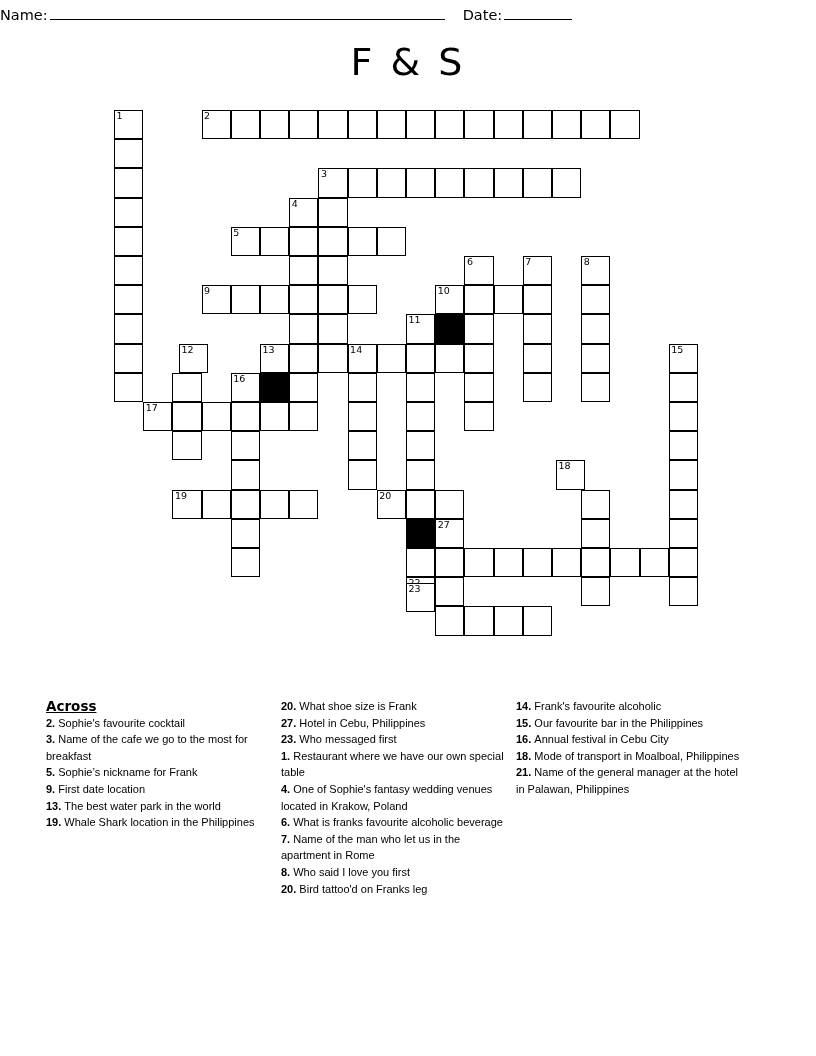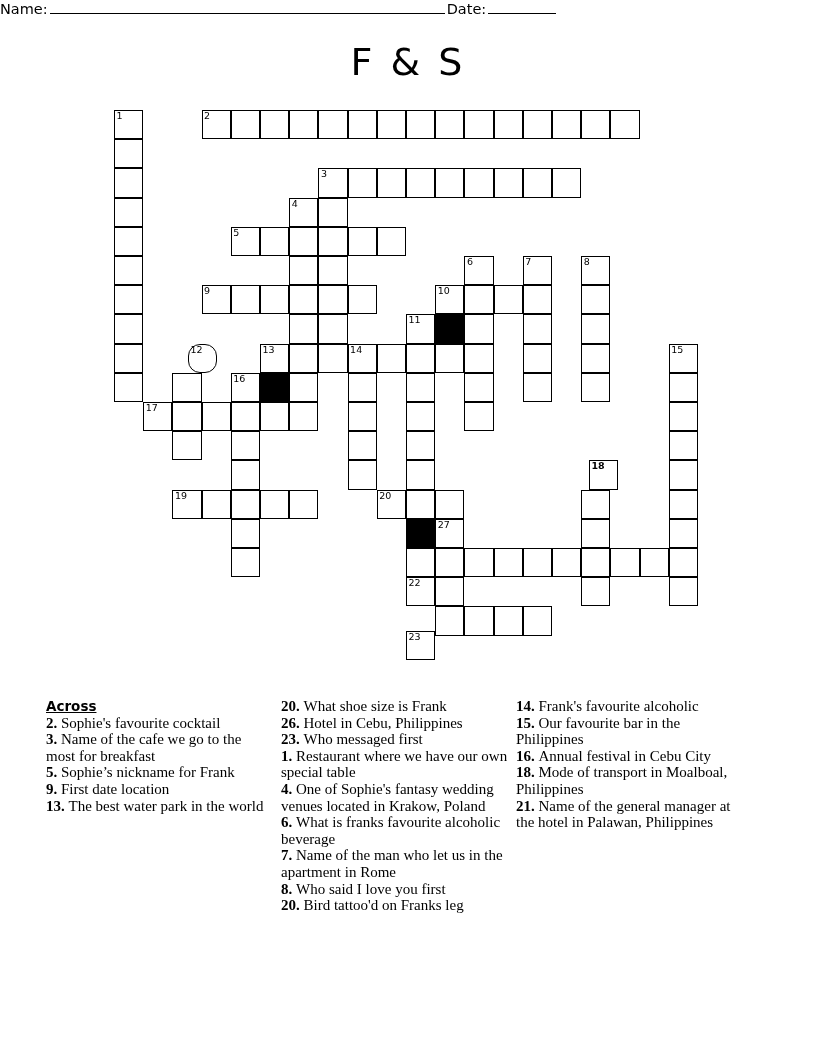--- a/index.html
+++ b/index.html
@@ -18,34 +18,35 @@
 
   
   #header-line {
     position: absolute;
     left: 0;
     top: 0;
     width: 816px;
     height: 28px;
     display: flex;
     align-items: baseline;
+    padding-top: 6px;
     box-sizing: border-box;
   }
   .hdr-label {
     font-size: 14.5px;
     font-family: "DejaVu Sans", sans-serif;
     white-space: pre;
   }
   .hdr-rule {
     display: inline-block;
     border-bottom: 1px solid #000;
     height: 13px;
   }
   #name-rule { width: 395px; margin-left: 2px; }
-  #date-label { margin-left: 2px; }
+  #date-label { margin-left: 18px; }
   #date-rule { width: 68px; margin-left: 2px; }
 
   
   #puzzle-title {
     position: absolute;
     left: 0;
     top: 40px;
     width: 816px;
     text-align: center;
     font-size: 38px;
@@ -102,23 +103,23 @@
   }
   .clue-heading {
     font-size: 13.5px;
     font-weight: bold;
     text-decoration: underline;
     font-family: "DejaVu Sans", sans-serif;
     line-height: 16.6px;
     margin: 0;
   }
   .clue {
-    font-size: 15px;
+    font-size: 11px;
     line-height: 16.6px;
-    font-family: Liberation Serif, serif;
+    font-family: Liberation Sans, sans-serif;
     margin: 0;
   }
   .clue .cnum {
     font-weight: bold;
   }
 </style>
 </head>
 <body>
 
 <div id="header-line">
@@ -212,21 +213,21 @@
     <div class="cw-cell" style="left: 175.2px; top: 204.4px;"></div>
     <div class="cw-cell" style="left: 204.4px; top: 204.4px;"></div>
     <div class="cw-cell" style="left: 292px; top: 204.4px;">
       <span class="cw-num">11</span>
     </div>
     <div class="cw-cell blocked" style="left: 321.2px; top: 204.4px;"></div>
     <div class="cw-cell" style="left: 350.4px; top: 204.4px;"></div>
     <div class="cw-cell" style="left: 408.8px; top: 204.4px;"></div>
     <div class="cw-cell" style="left: 467.2px; top: 204.4px;"></div>
     <div class="cw-cell" style="left: 0px; top: 233.6px;"></div>
-    <div class="cw-cell" style="left: 74px; top: 233.6px; border-radius: 12px;">
+    <div class="cw-cell" style="left: 65px; top: 233.6px;">
       <span class="cw-num">12</span>
     </div>
     <div class="cw-cell" style="left: 146px; top: 233.6px;">
       <span class="cw-num">13</span>
     </div>
     <div class="cw-cell" style="left: 175.2px; top: 233.6px;"></div>
     <div class="cw-cell" style="left: 204.4px; top: 233.6px;"></div>
     <div class="cw-cell" style="left: 233.6px; top: 233.6px;">
       <span class="cw-num">14</span>
     </div>
@@ -265,21 +266,21 @@
     <div class="cw-cell" style="left: 350.4px; top: 292px;"></div>
     <div class="cw-cell" style="left: 554.8px; top: 292px;"></div>
     <div class="cw-cell" style="left: 58.4px; top: 321.2px;"></div>
     <div class="cw-cell" style="left: 116.8px; top: 321.2px;"></div>
     <div class="cw-cell" style="left: 233.6px; top: 321.2px;"></div>
     <div class="cw-cell" style="left: 292px; top: 321.2px;"></div>
     <div class="cw-cell" style="left: 554.8px; top: 321.2px;"></div>
     <div class="cw-cell" style="left: 116.8px; top: 350.4px;"></div>
     <div class="cw-cell" style="left: 233.6px; top: 350.4px;"></div>
     <div class="cw-cell" style="left: 292px; top: 350.4px;"></div>
-    <div class="cw-cell" style="left: 475px; top: 350.4px; font-weight: bold;">
+    <div class="cw-cell" style="left: 442px; top: 350.4px;">
       <span class="cw-num">18</span>
     </div>
     <div class="cw-cell" style="left: 554.8px; top: 350.4px;"></div>
     <div class="cw-cell" style="left: 58.4px; top: 379.6px;">
       <span class="cw-num">19</span>
     </div>
     <div class="cw-cell" style="left: 87.6px; top: 379.6px;"></div>
     <div class="cw-cell" style="left: 116.8px; top: 379.6px;"></div>
     <div class="cw-cell" style="left: 146px; top: 379.6px;"></div>
     <div class="cw-cell" style="left: 175.2px; top: 379.6px;"></div>
@@ -307,41 +308,42 @@
     <div class="cw-cell" style="left: 467.2px; top: 438px;"></div>
     <div class="cw-cell" style="left: 496.4px; top: 438px;"></div>
     <div class="cw-cell" style="left: 525.6px; top: 438px;"></div>
     <div class="cw-cell" style="left: 554.8px; top: 438px;"></div>
     <div class="cw-cell" style="left: 292px; top: 467.2px;">
       <span class="cw-num">22</span>
     </div>
     <div class="cw-cell" style="left: 321.2px; top: 467.2px;"></div>
     <div class="cw-cell" style="left: 467.2px; top: 467.2px;"></div>
     <div class="cw-cell" style="left: 554.8px; top: 467.2px;"></div>
-    <div class="cw-cell" style="left: 292px; top: 521px;">
+    <div class="cw-cell" style="left: 292px; top: 473px;">
       <span class="cw-num">23</span>
     </div>
     <div class="cw-cell" style="left: 321.2px; top: 496.4px;"></div>
     <div class="cw-cell" style="left: 350.4px; top: 496.4px;"></div>
     <div class="cw-cell" style="left: 379.6px; top: 496.4px;"></div>
     <div class="cw-cell" style="left: 408.8px; top: 496.4px;"></div>
   </div>
 
 <div id="clues">
   <div class="clue-col" id="clue-col-1">
       <div class="clue-heading">Across</div>
       <div class="clue"><span class="cnum">2. </span><span>Sophie's favourite cocktail</span></div>
       <div class="clue"><span class="cnum">3. </span><span>Name of the cafe we go to the most for breakfast</span></div>
       <div class="clue"><span class="cnum">5. </span><span>Sophie’s nickname for Frank</span></div>
       <div class="clue"><span class="cnum">9. </span><span>First date location</span></div>
       <div class="clue"><span class="cnum">13. </span><span>The best water park in the world</span></div>
+      <div class="clue"><span class="cnum">19. </span><span>Whale Shark location in the Philippines</span></div>
     </div>
   <div class="clue-col" id="clue-col-2">
       <div class="clue"><span class="cnum">20. </span><span>What shoe size is Frank</span></div>
-      <div class="clue"><span class="cnum">26. </span><span>Hotel in Cebu, Philippines</span></div>
+      <div class="clue"><span class="cnum">27. </span><span>Hotel in Cebu, Philippines</span></div>
       <div class="clue"><span class="cnum">23. </span><span>Who messaged first</span></div>
       <div class="clue"><span class="cnum">1. </span><span>Restaurant where we have our own special table</span></div>
       <div class="clue"><span class="cnum">4. </span><span>One of Sophie's fantasy wedding venues located in Krakow, Poland</span></div>
       <div class="clue"><span class="cnum">6. </span><span>What is franks favourite alcoholic beverage</span></div>
       <div class="clue"><span class="cnum">7. </span><span>Name of the man who let us in the apartment in Rome</span></div>
       <div class="clue"><span class="cnum">8. </span><span>Who said I love you first</span></div>
       <div class="clue"><span class="cnum">20. </span><span>Bird tattoo'd on Franks leg</span></div>
     </div>
   <div class="clue-col" id="clue-col-3">
       <div class="clue"><span class="cnum">14. </span><span>Frank's favourite alcoholic</span></div>

